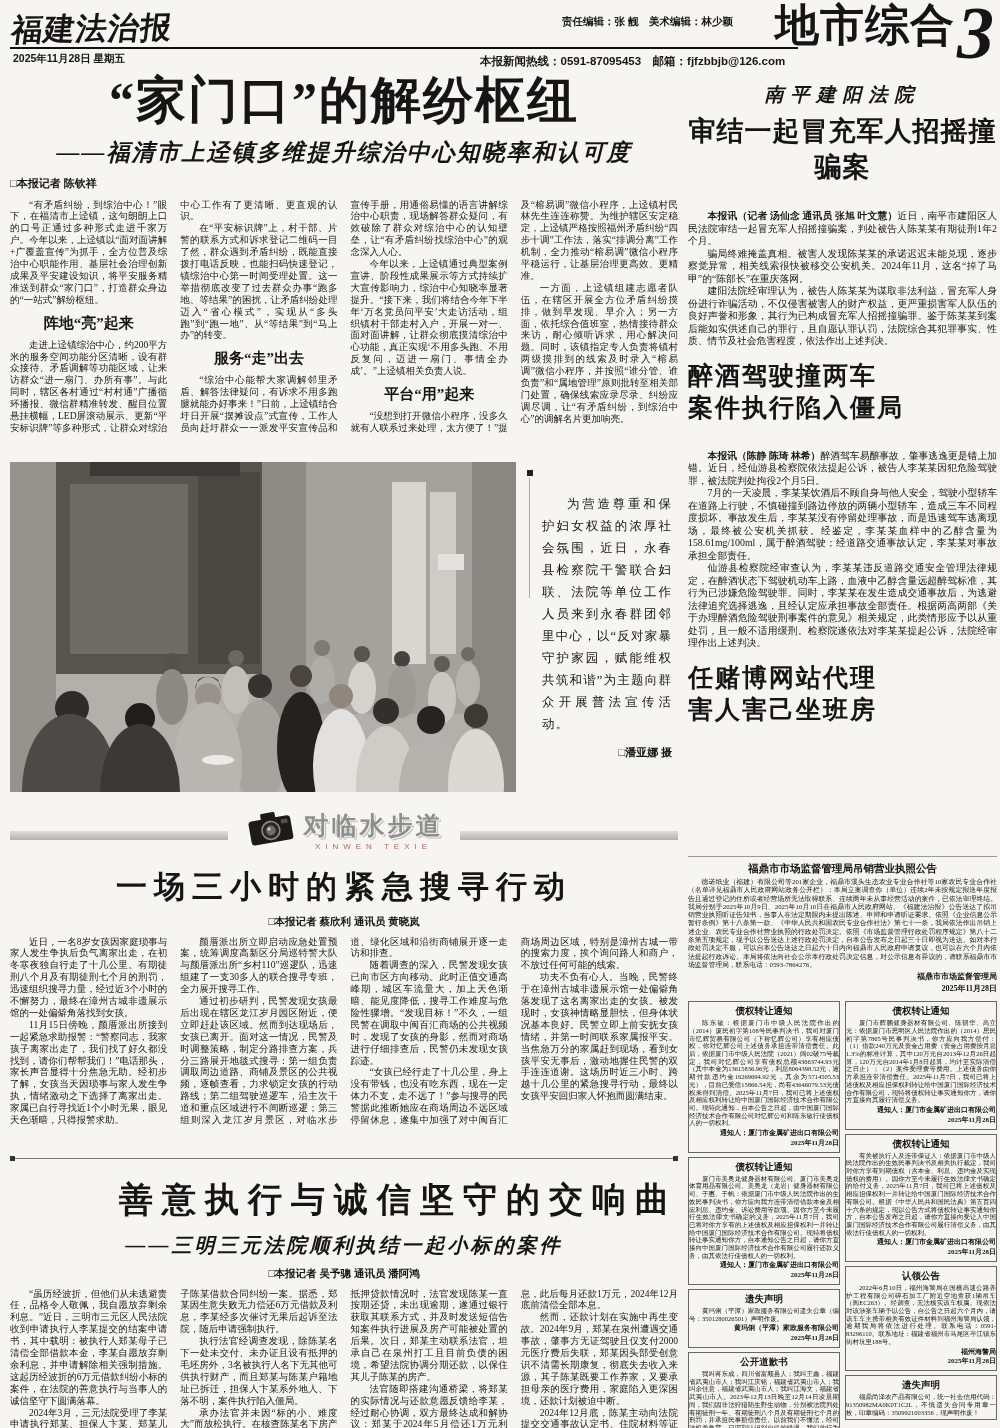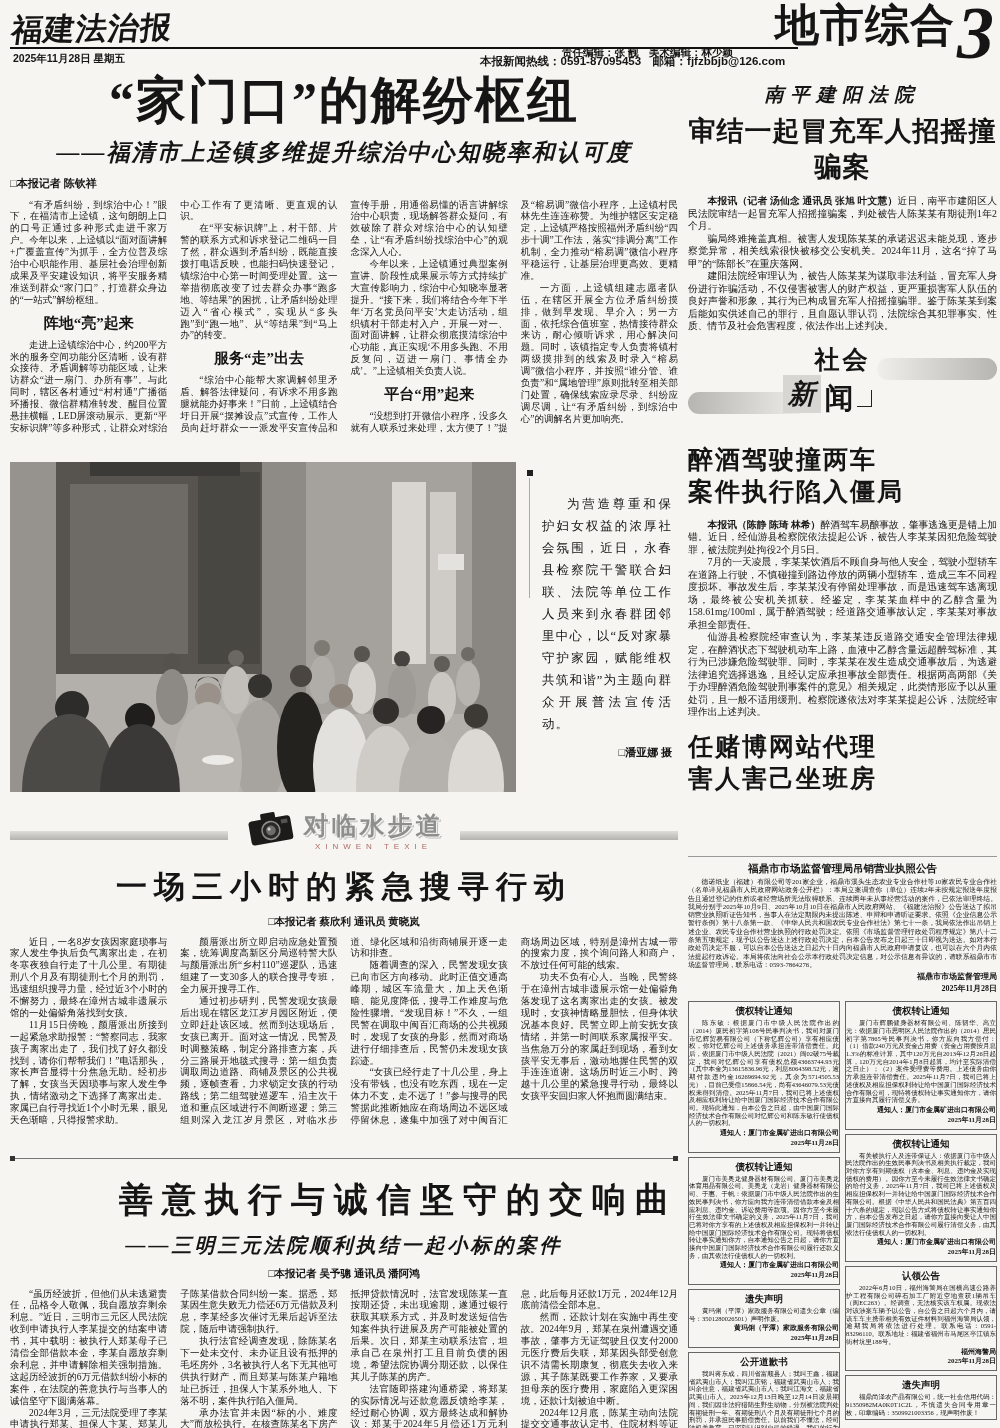--- a/index.html
+++ b/index.html
@@ -4,21 +4,21 @@
 <style>
   html,body{margin:0;padding:0;}
   .page{position:relative;width:1000px;height:1428px;background:#f6f5f1;overflow:hidden;
         font-family:"Liberation Serif","DejaVu Serif",serif;color:#151515;}
   
   .logo{position:absolute;left:12px;top:8px;font-size:31px;font-weight:bold;
         transform:skewX(-8deg) rotate(-1deg);letter-spacing:1px;}
   .mast-date{position:absolute;left:13px;top:52px;font-size:10.5px;font-weight:bold;
         font-family:"Liberation Sans",sans-serif;}
   .mast-rule{position:absolute;left:10px;top:47px;width:788px;height:2px;background:#111;}
-  .mast-editors{position:absolute;left:562px;top:46px;font-size:10.5px;font-weight:bold;
+  .mast-editors{position:absolute;left:562px;top:15px;font-size:10.5px;font-weight:bold;
         font-family:"Liberation Sans",sans-serif;}
   .mast-hotline{position:absolute;left:480px;top:54px;font-size:11.5px;font-weight:bold;
         font-family:"Liberation Sans",sans-serif;}
   .section-block{position:absolute;right:6px;top:2px;display:flex;align-items:flex-start;}
   .section-title{font-size:44px;font-weight:900;letter-spacing:1px;line-height:1.1;}
   .page-number{font-size:74px;font-weight:bold;font-style:italic;line-height:0.85;margin-left:2px;}
   
   .col-left{position:absolute;left:10px;top:74px;width:668px;}
   .col-right{position:absolute;left:688px;top:82px;width:309px;height:770px;overflow:hidden;}
   
@@ -60,21 +60,21 @@
   .sym-headline{text-align:right;font-size:34px;font-weight:900;letter-spacing:9px;}
   .sym-subtitle{text-align:center;font-size:20px;font-style:italic;font-weight:600;
         letter-spacing:3px;margin-top:9px;}
   .sym-byline{text-align:center;font-size:10.5px;font-weight:bold;margin:8px 0;
         font-family:"Liberation Sans",sans-serif;}
   .sym-body{height:150px;column-count:4;column-gap:13px;overflow:hidden;}
   
   .court-kicker{text-align:center;font-size:19px;font-weight:600;letter-spacing:7px;font-style:italic;}
   .court-headline{text-align:center;font-size:27px;font-weight:900;letter-spacing:1px;margin-top:5px;}
   .rp{font-size:9.8px;line-height:12.5px;text-align:justify;text-indent:2em;margin:0;}
-  .art-body{margin-top:10px;}
+  .art-body{margin-top:25px;}
   .lead-bold{font-weight:bold;}
   .society-badge{position:relative;height:86px;margin:13px 0 2px;}
   .sb-bar-r{position:absolute;right:0;top:12px;width:120px;height:22px;border-radius:11px;
         background:linear-gradient(90deg,#f0efec,#b7b5b2);}
   .sb-bar-l{position:absolute;left:0;top:46px;width:120px;height:22px;border-radius:11px;
         background:linear-gradient(90deg,#b7b5b2,#f0efec);}
   .sb-center{position:absolute;left:50%;top:0;transform:translateX(-50%);width:120px;}
   .sb-line1{font-size:25px;font-weight:900;letter-spacing:3px;margin-left:32px;line-height:1.1;}
   .sb-line2{display:flex;align-items:flex-end;margin-top:2px;}
   .sb-xin{width:38px;height:38px;background:#d8d6d3;font-size:27px;font-weight:bold;
@@ -245,32 +245,20 @@
     <div>
       <div class="court-kicker">南平建阳法院</div>
       <div class="court-headline">审结一起冒充军人招摇撞骗案</div>
       <div class="art-body">
         <p class="rp"><span class="lead-bold">本报讯（记者 汤仙念 通讯员 张旭 叶文慧）</span><span>近日，南平市建阳区人民法院审结一起冒充军人招摇撞骗案，判处被告人陈某某有期徒刑1年2个月。</span></p>
         <p class="rp">骗局终难掩盖真相。被害人发现陈某某的承诺迟迟未能兑现，逐步察觉异常，相关线索很快被移交公安机关。2024年11月，这名“掉了马甲”的“陈部长”在重庆落网。</p>
         <p class="rp">建阳法院经审理认为，被告人陈某某为谋取非法利益，冒充军人身份进行诈骗活动，不仅侵害被害人的财产权益，更严重损害军人队伍的良好声誉和形象，其行为已构成冒充军人招摇撞骗罪。鉴于陈某某到案后能如实供述自己的罪行，且自愿认罪认罚，法院综合其犯罪事实、性质、情节及社会危害程度，依法作出上述判决。</p>
       </div>
     </div>
 
-    <div class="society-badge">
-      <div class="sb-bar-r"></div>
-      <div class="sb-bar-l"></div>
-      <div class="sb-center">
-        <div class="sb-line1">社会</div>
-        <div class="sb-line2">
-          <div class="sb-xin">新</div>
-          <div class="sb-wen">闻</div>
-          <div class="sb-bracket"></div>
-        </div>
-      </div>
-    </div>
 
     <div>
       <div class="two-line-head">
         <div>醉酒驾驶撞两车</div>
         <div>案件执行陷入僵局</div>
       </div>
       <div class="art-body">
         <p class="rp"><span class="lead-bold">本报讯（陈静 陈琦 林希）</span><span>醉酒驾车易酿事故，肇事逃逸更是错上加错。近日，经仙游县检察院依法提起公诉，被告人李某某因犯危险驾驶罪，被法院判处拘役2个月5日。</span></p>
         <p class="rp">7月的一天凌晨，李某某饮酒后不顾自身与他人安全，驾驶小型轿车在道路上行驶，不慎碰撞到路边停放的两辆小型轿车，造成三车不同程度损坏。事故发生后，李某某没有停留处理事故，而是迅速驾车逃离现场，最终被公安机关抓获。经鉴定，李某某血样中的乙醇含量为158.61mg/100ml，属于醉酒驾驶；经道路交通事故认定，李某某对事故承担全部责任。</p>
         <p class="rp">仙游县检察院经审查认为，李某某违反道路交通安全管理法律规定，在醉酒状态下驾驶机动车上路，血液中乙醇含量远超醉驾标准，其行为已涉嫌危险驾驶罪。同时，李某某在发生造成交通事故后，为逃避法律追究选择逃逸，且经认定应承担事故全部责任。根据两高两部《关于办理醉酒危险驾驶刑事案件的意见》相关规定，此类情形应予以从重处罚，且一般不适用缓刑。检察院遂依法对李某某提起公诉，法院经审理作出上述判决。</p>

